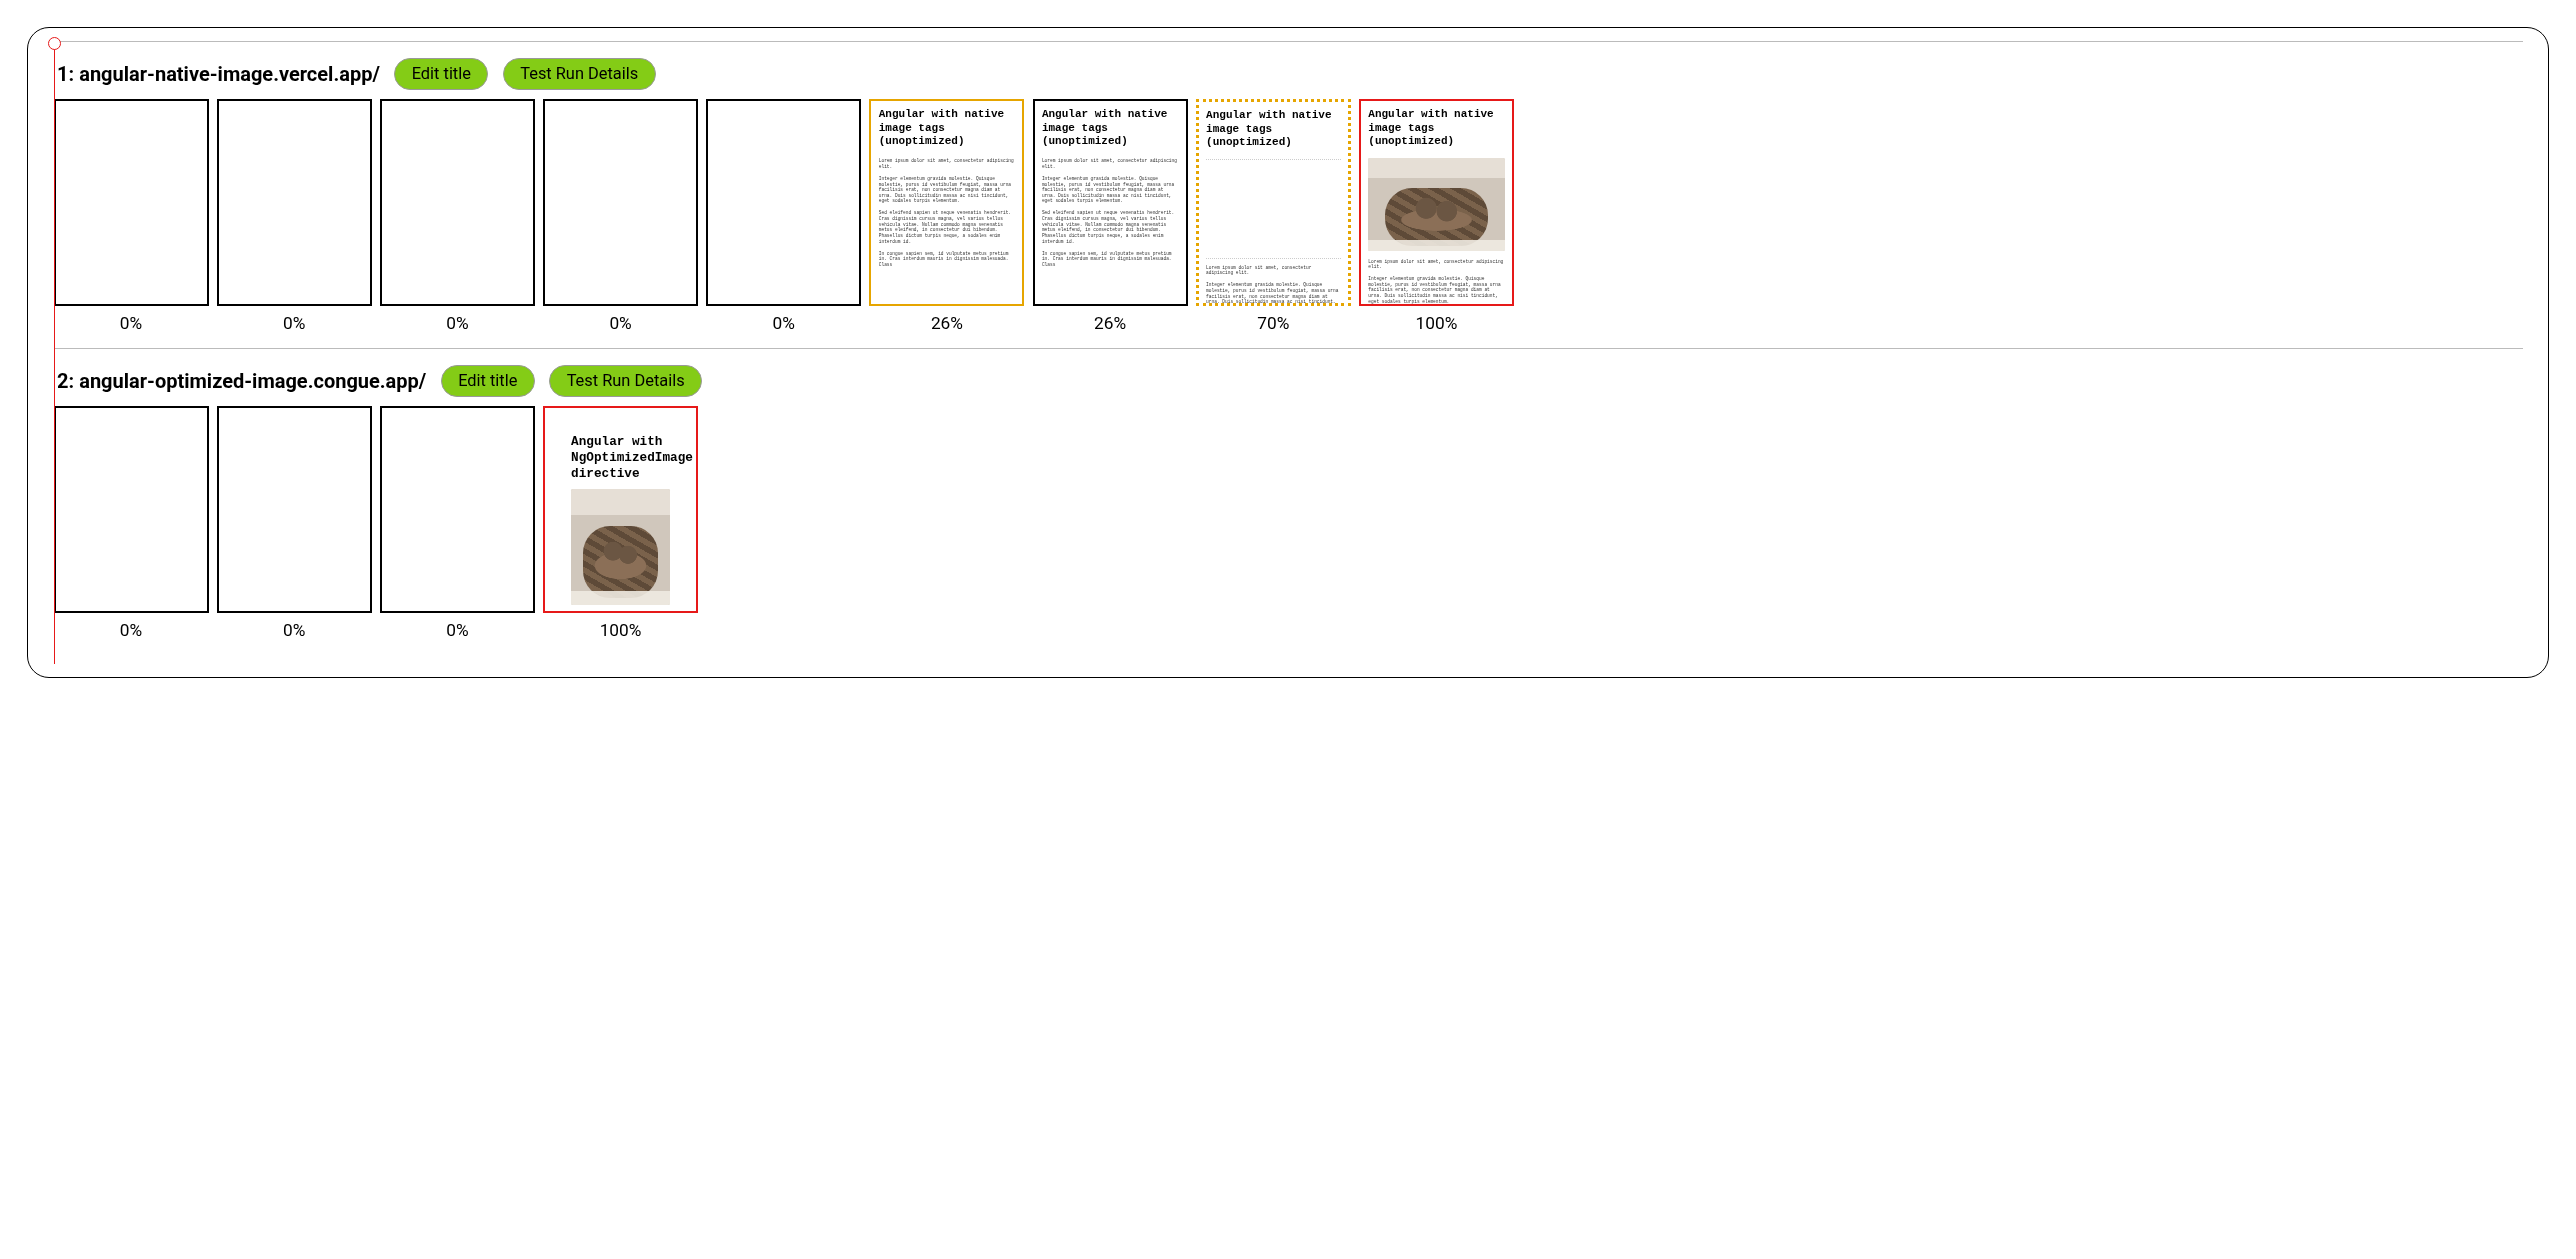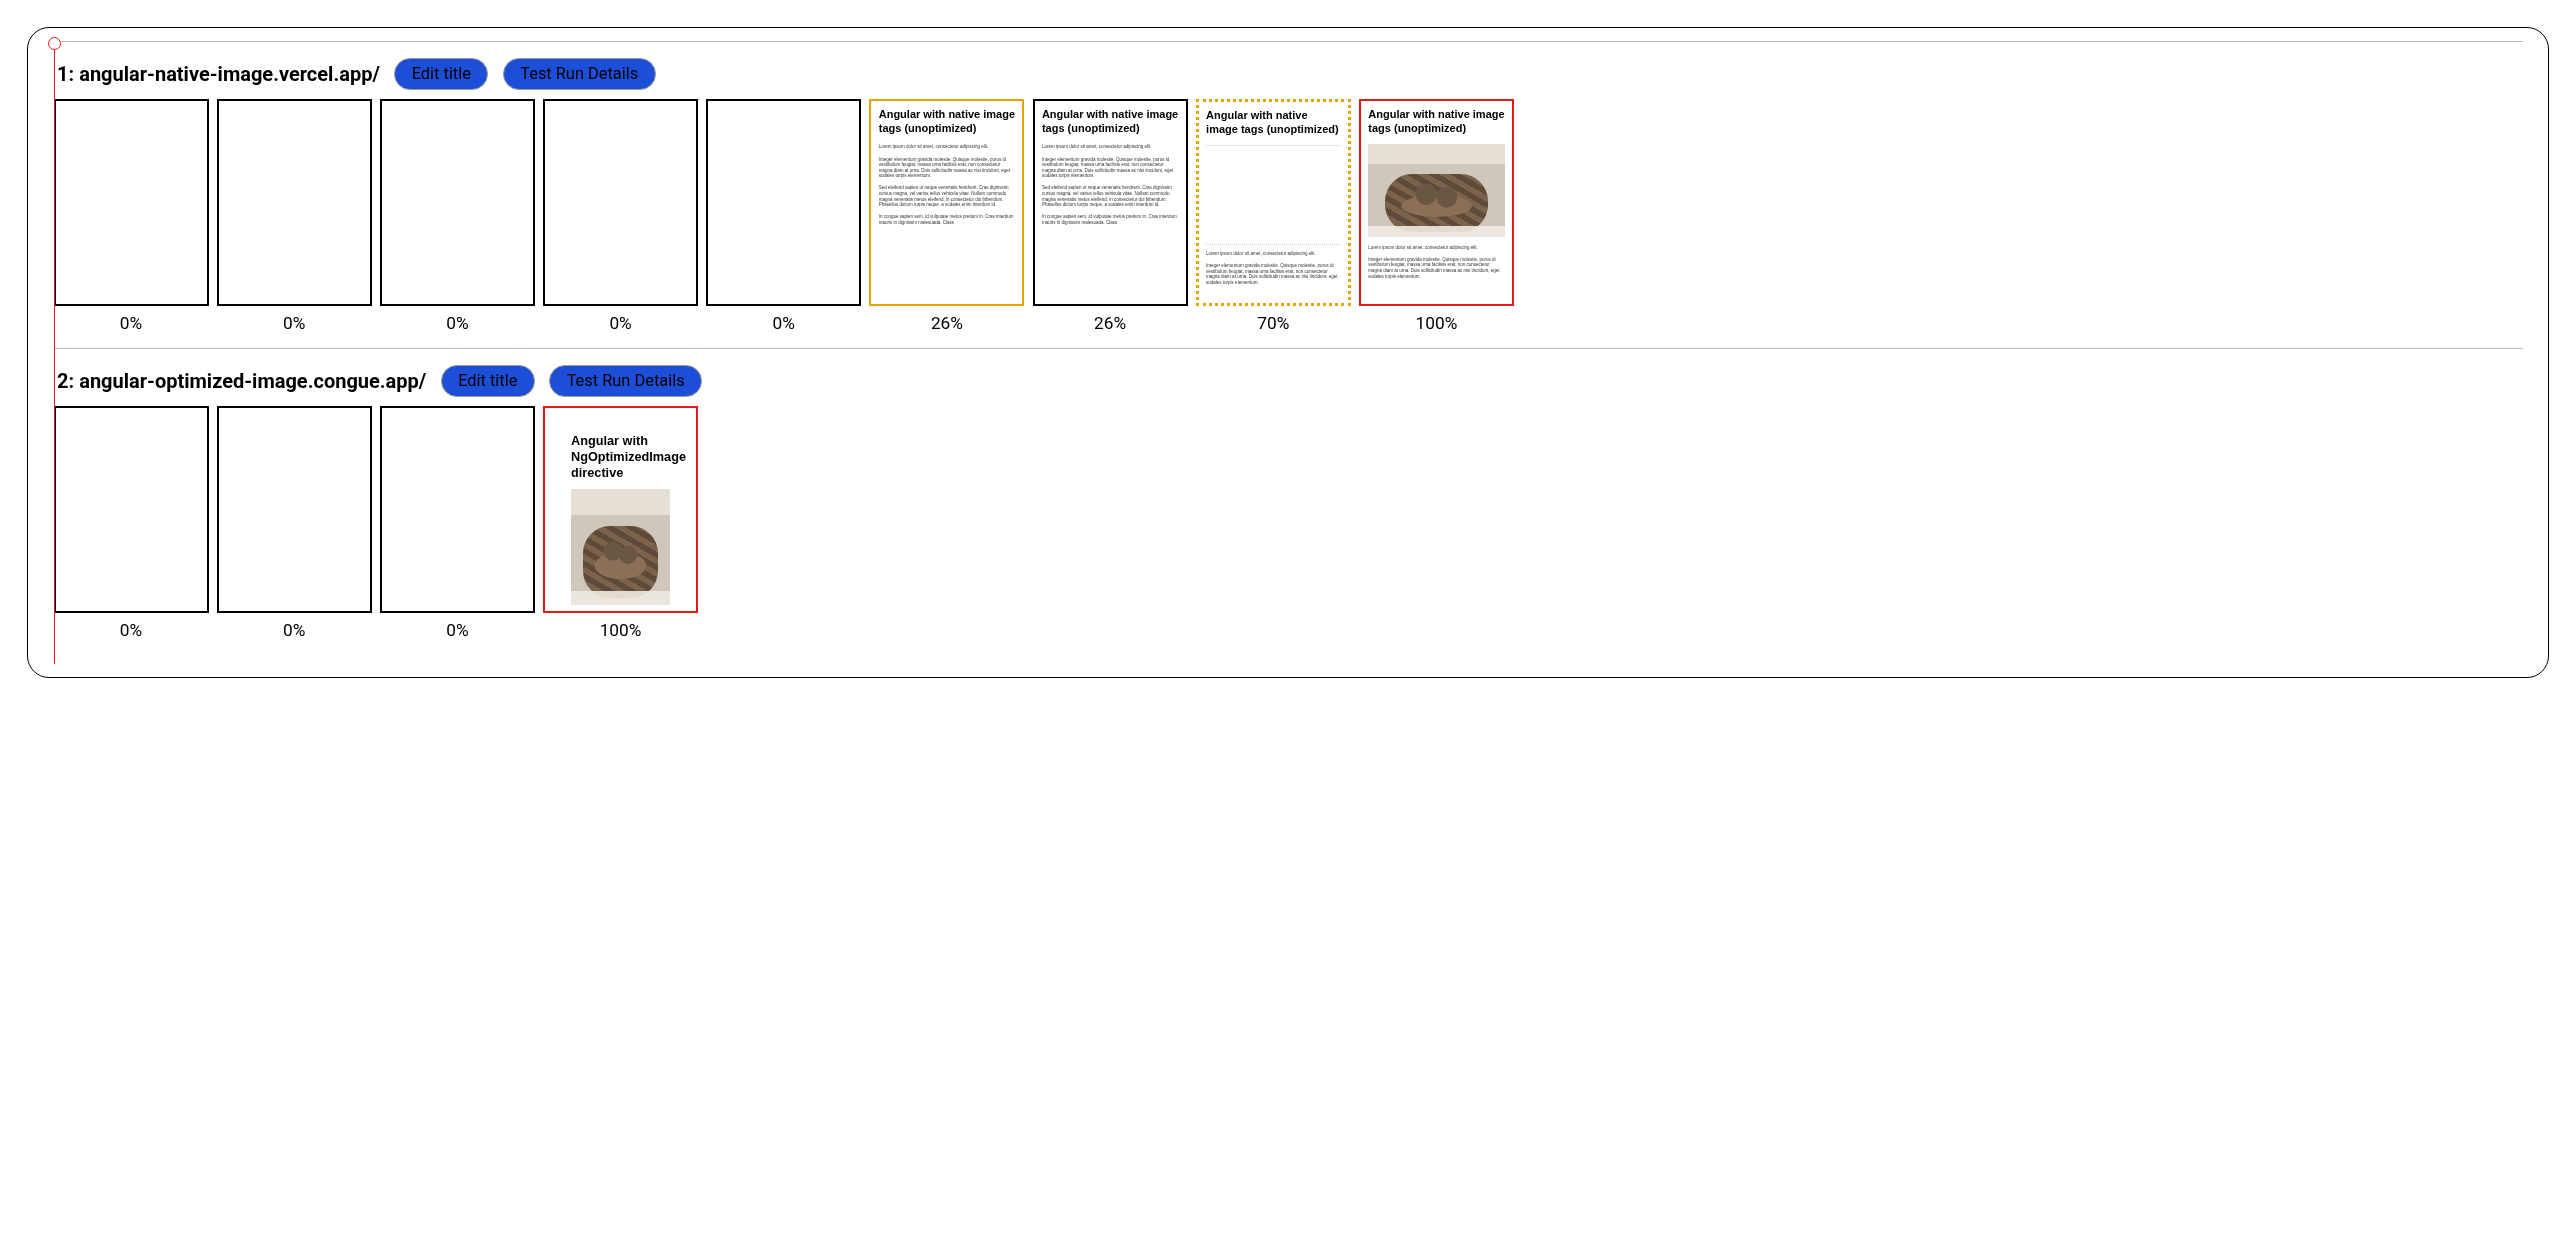--- a/index.html
+++ b/index.html
@@ -18,32 +18,32 @@
   body{margin:0;padding:27px;font-family:var(--font);background:#fff;color:#000}
   .panel{border:1.4px solid #000;border-radius:22px;position:relative;padding:11px var(--pad) 33px var(--pad)}
   .playhead{position:absolute;left:var(--pad);top:14.5px;bottom:12.7px;width:1.8px;background:var(--red);z-index:2}
   .playhead::before{content:"";position:absolute;left:-5.5px;top:-5.5px;width:11px;height:11px;border:1.8px solid var(--red);border-radius:50%;background:#fff}
   .timeline{display:grid;grid-template-columns:repeat(9,1fr);column-gap:var(--col-gap);padding:11px 0 7.3px 0}
   .tick{font-weight:700;font-size:17.3px}
   .divider{height:0.9px;background:#bbb;margin:1.8px 0 14.5px}
   .test-block{margin-top:16px}
   .test-header{display:flex;align-items:center;gap:14.5px;margin:0 0 9px 3.6px}
   .test-title{font-size:20px;font-weight:700}
-  .btn-pill{border:1.2px solid #999;border-radius:908px;background:#1d4ed8;padding:5.5px 16.4px;font-size:16.4px;font-family:inherit;cursor:pointer}
+  .btn-pill{border:1.2px solid #999;border-radius:908px;background:#84cc16;padding:5.5px 16.4px;font-size:16.4px;font-family:inherit;cursor:pointer}
   .frames{display:grid;grid-template-columns:repeat(9,var(--thumb-w));column-gap:var(--col-gap);padding-bottom:3.6px}
   .frame-cell{display:flex;flex-direction:column;align-items:center;gap:7.3px}
   .thumb{width:var(--thumb-w);height:var(--thumb-h);border:2.7px solid #000;background:#fff;overflow:hidden;position:relative}
   .thumb.empty{background:#fff}
   .thumb.yellow-solid{border-color:var(--yellow)}
   .thumb.yellow-dotted{border-color:var(--yellow);border-style:dotted;border-width:3.6px}
   .thumb.red-solid{border-color:var(--red)}
   .frame-label{font-size:17.3px;color:#000}
 
   
-  .mini{padding:7.3px 7.3px 0 7.3px;font-family:Liberation Sans, sans-serif}
+  .mini{padding:7.3px 7.3px 0 7.3px;font-family:Liberation Mono, monospace}
   .mini-h{font-weight:700;font-size:11px;line-height:1.25;margin-bottom:9px}
   .mini-p{font-size:4.5px;line-height:1.25;color:#333;margin-bottom:6.4px}
   .mini-hr{border-top:1.4px dotted #ccc;margin:5.5px 0}
   .mini-img{width:100%;height:93px;background:#d0c7bc;position:relative;overflow:hidden;border-radius:1.8px}
   
   .mini-img::before{content:"";position:absolute;left:12%;right:12%;top:32%;bottom:6%;
     background:
       radial-gradient(circle at 40% 35%, #6a5440 0 14%, transparent 15%),
       radial-gradient(circle at 60% 40%, #6a5440 0 14%, transparent 15%),
       radial-gradient(ellipse 70% 38% at 50% 55%, #8b6e55 0 48%, transparent 50%),

